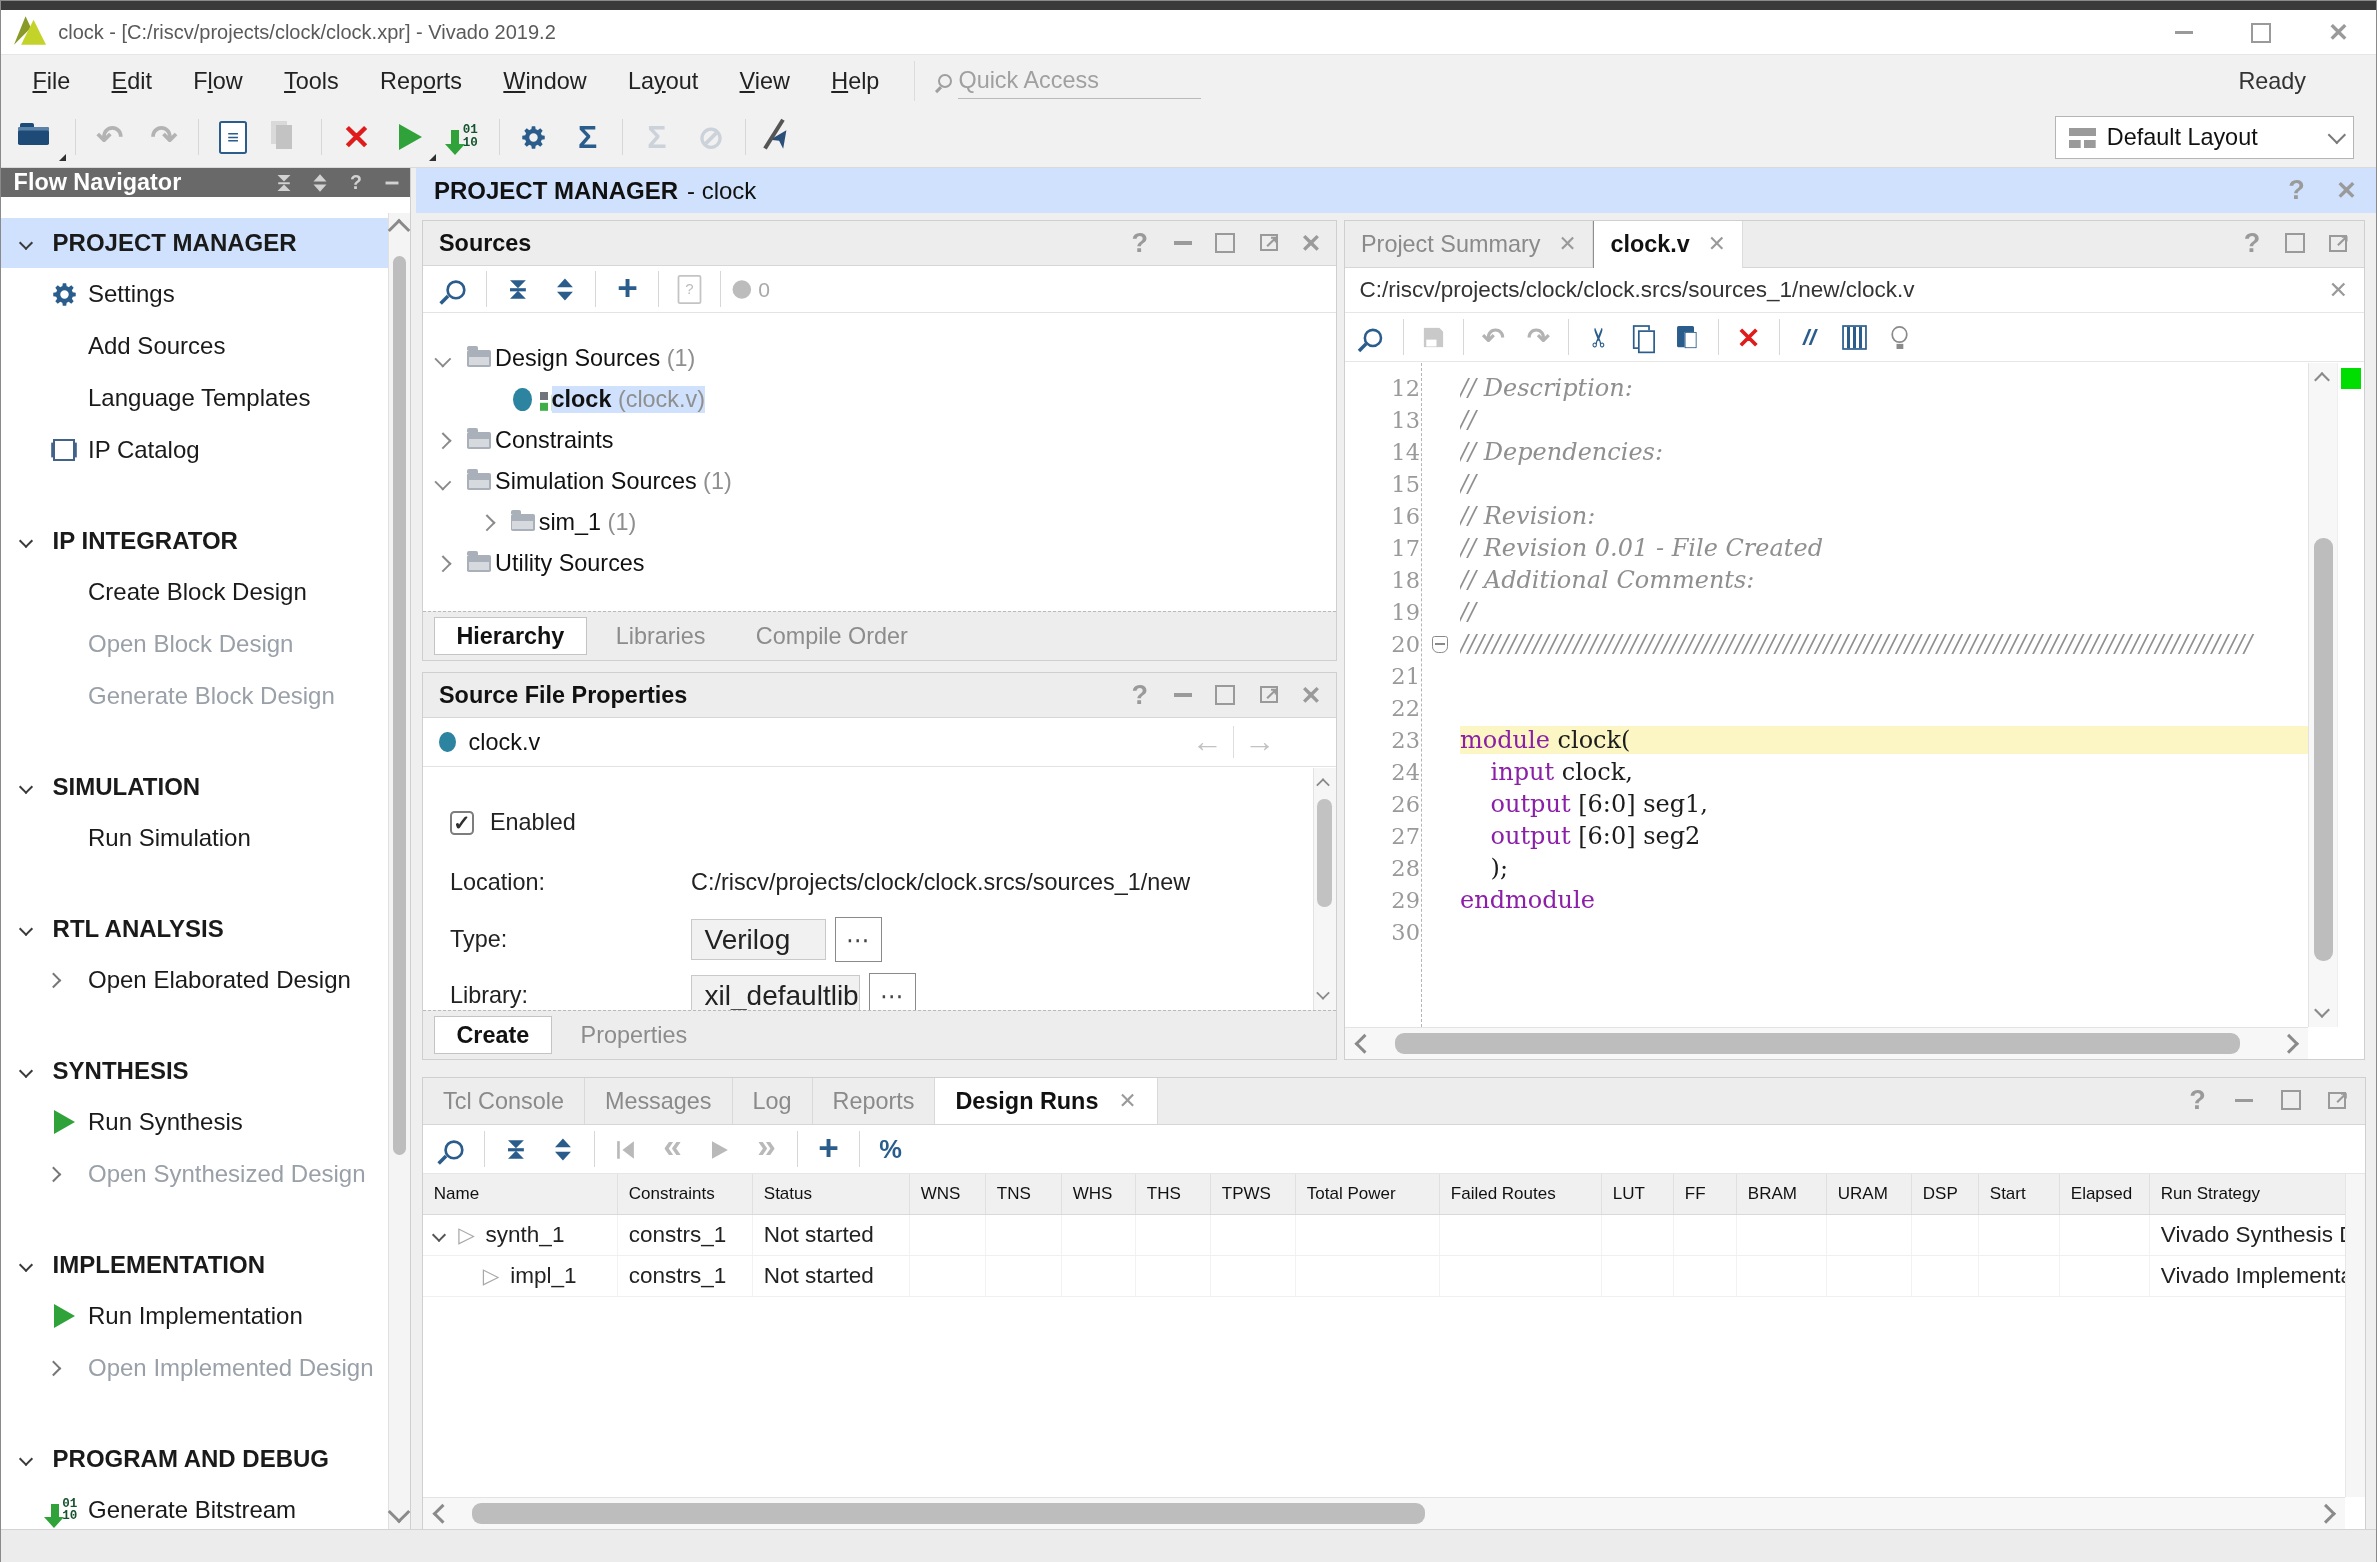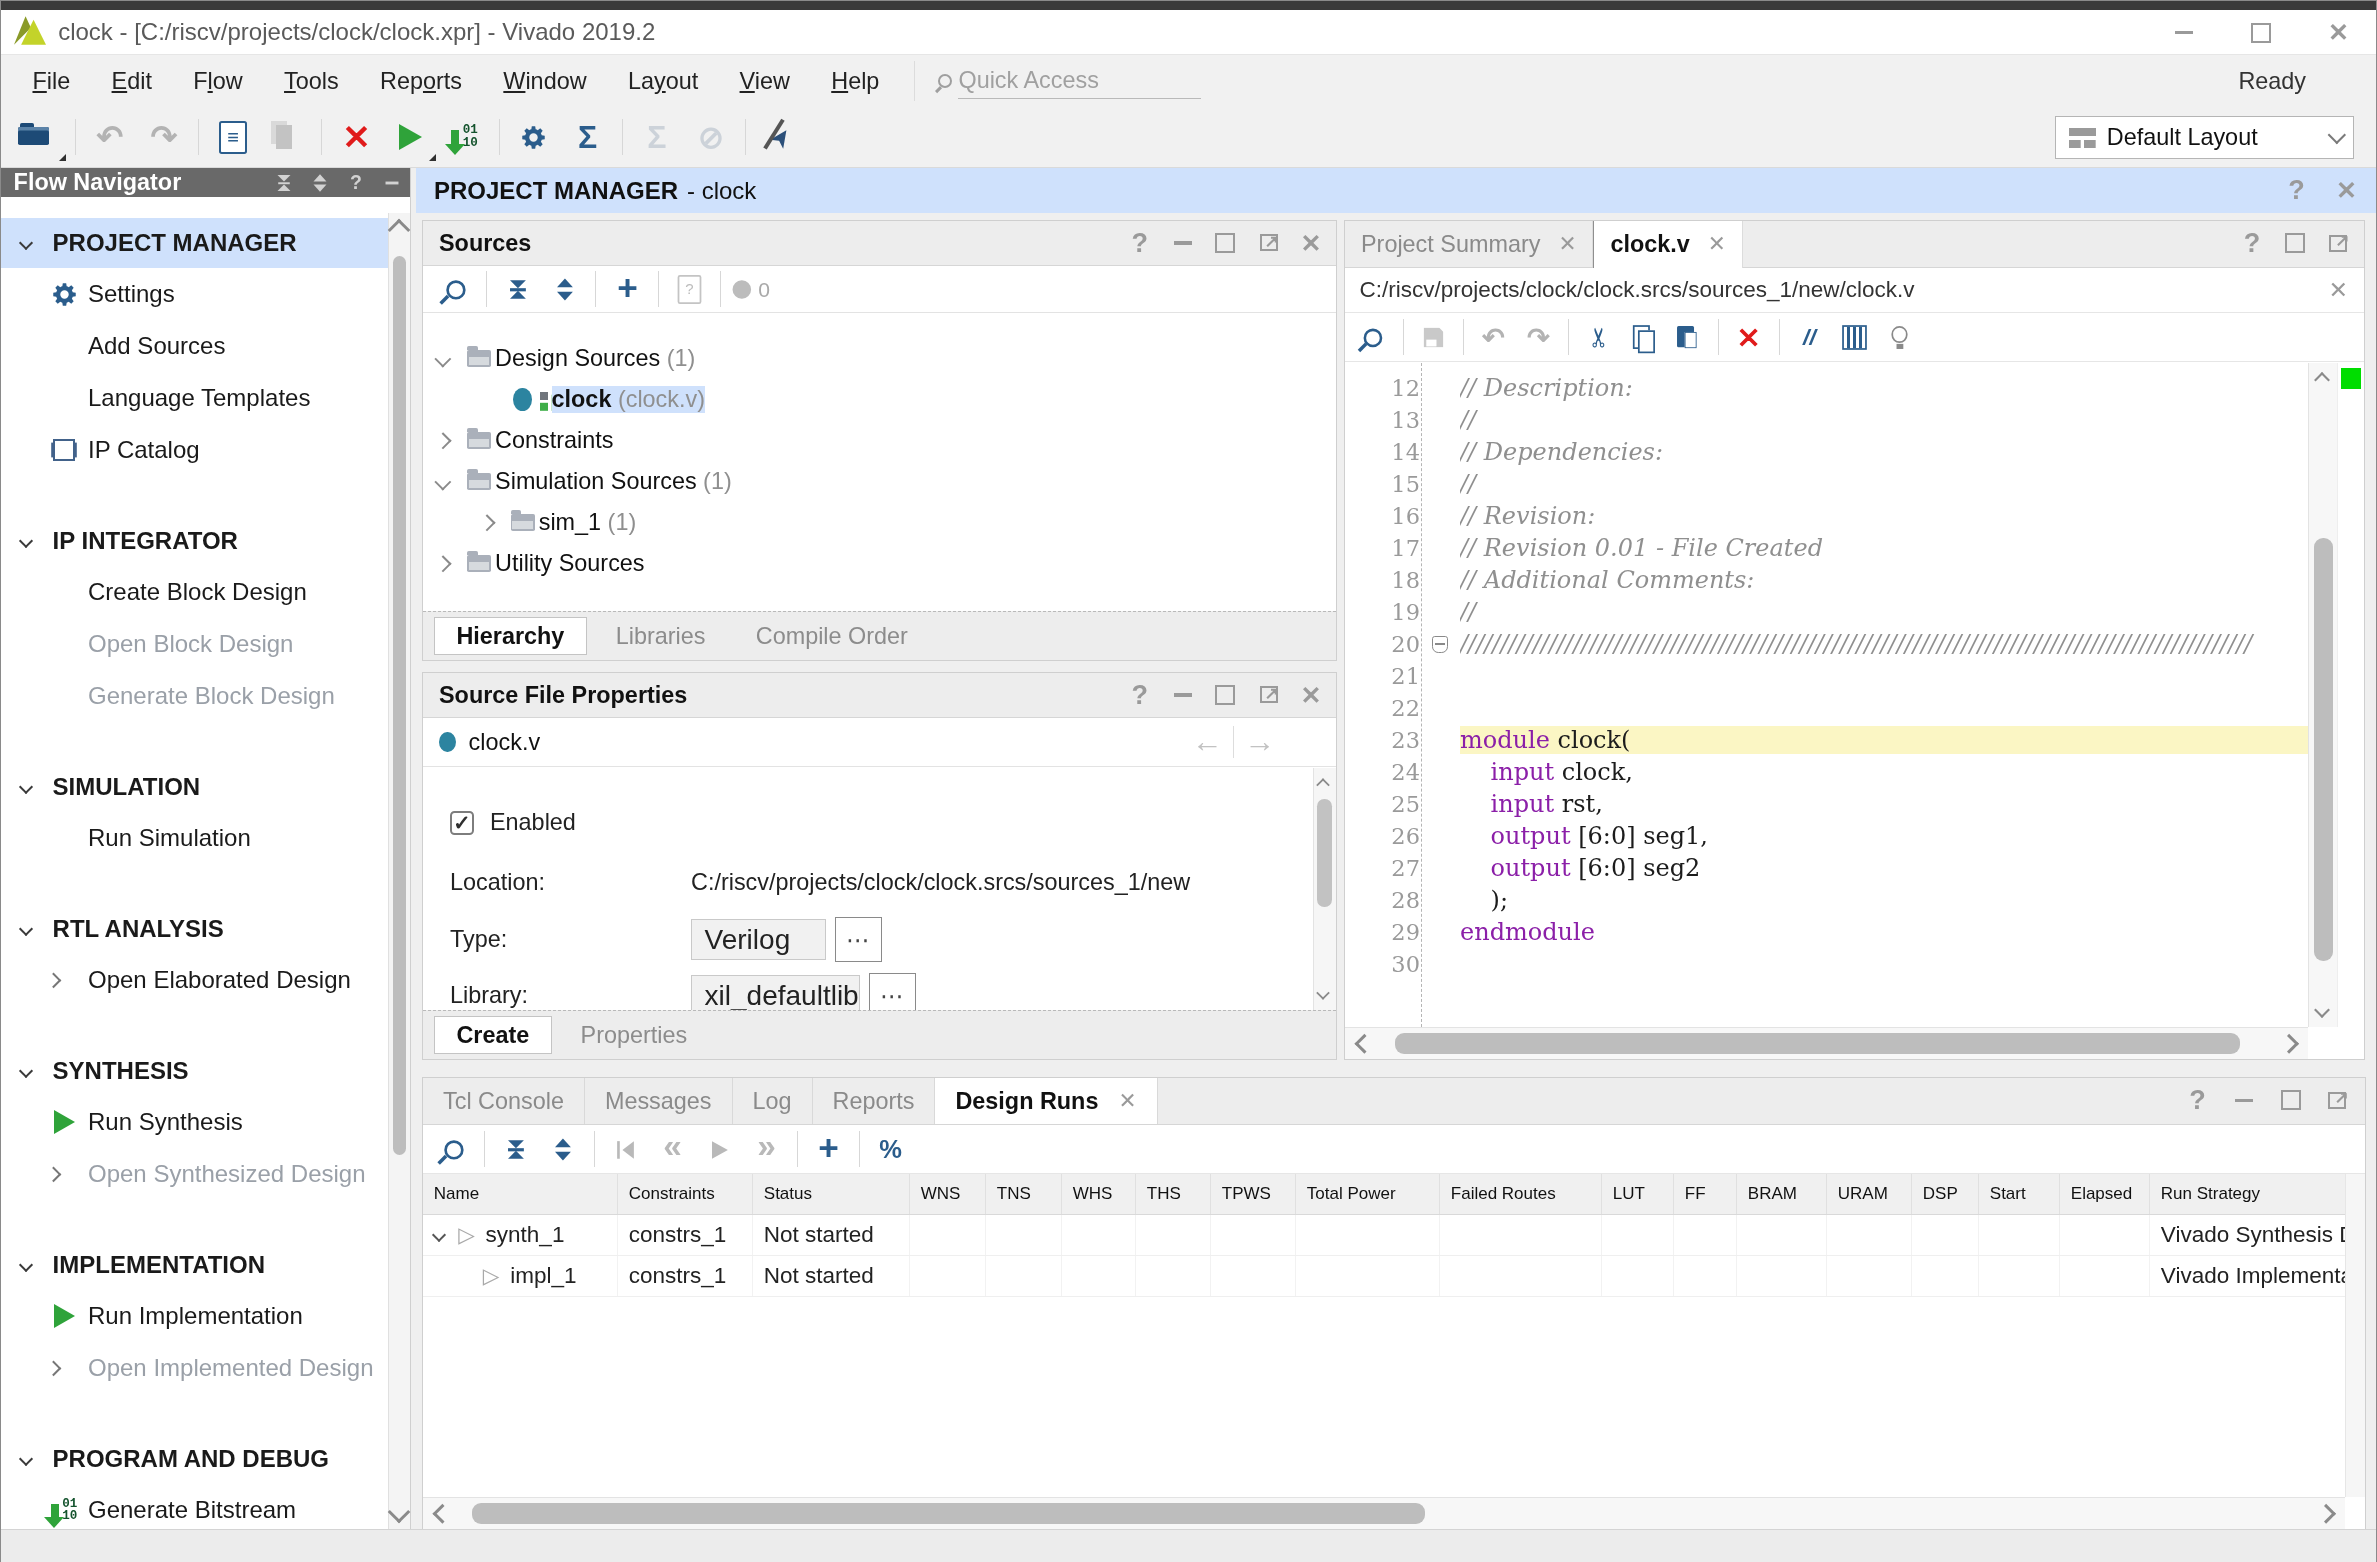--- a/index.html
+++ b/index.html
@@ -72,21 +72,21 @@
   .ic-bitstream .bs-a{width:8px;height:13.5px;background:#2fa33a;position:relative;margin-right:3.6px;}
   .ic-bitstream .bs-a::after{content:"";position:absolute;top:13.5px;left:-6.3px;border-top:11.7px solid #2fa33a;border-left:10px solid transparent;border-right:10px solid transparent;}
   .ic-bitstream .bs-t{font-family:Liberation Mono, monospace;font-weight:700;font-size:12.6px;line-height:12.6px;color:#14532d;}
   .caret{position:absolute;right:1.8px;bottom:0;border-left:7.2px solid transparent;border-bottom:7.2px solid #2f2f2f;}
   .ic-gear svg{display:block;}
 
   
   .top-strip{position:absolute;left:0;top:0;width:100%;height:9px;background:#3a3a3a;}
   .titlebar{position:absolute;left:0;top:9px;width:100%;height:45px;background:#fff;display:flex;align-items:center;border-bottom:0.9px solid #e6e6e6;}
   .logo{margin-left:12.6px;margin-right:12.6px;}
-  .wtitle{font-size:24px;color:#5a5a5a;}
+  .wtitle{font-size:20px;color:#5a5a5a;}
   .win-controls{position:absolute;right:21.6px;top:0;height:45px;display:flex;align-items:center;gap:45px;}
   .win-controls .ic{width:32px;height:32px;}
   .menubar{position:absolute;left:0;top:54px;width:100%;height:52px;background:#f1f1f1;display:flex;align-items:center;}
   .menu-item{font-size:23.4px;color:#222;padding:9px 20.7px;cursor:default;}
   .menu-item u{text-decoration:underline;}
   .qa-wrap{display:flex;align-items:center;margin-left:14.4px;border-left:0.9px solid #dcdcdc;padding-left:16px;height:40px;}
   .qa-ic{width:27px;height:27px;}
   .qa-ic::before{content:"";width:10.8px;height:10.8px;border:2.7px solid #9f9f9f;border-radius:50%;}
   .qa-ic::after{content:"";width:2.7px;height:7.2px;background:#9f9f9f;position:absolute;left:5.4px;bottom:1.8px;transform:rotate(45deg);}
   .qa-input{border:none;outline:none;background:transparent;border-bottom:1.8px solid #b9b9b9;width:243px;height:36px;font-size:23.4px;color:#444;font-family:"Liberation Sans",sans-serif;}
@@ -699,25 +699,20 @@
           <span class="ln">23</span>
           <span class="gut"></span>
           <span class="src hl"><span class="kw">module</span> clock(</span>
         </div>
         <div class="cl">
           <span class="ln">24</span>
           <span class="gut"></span>
           <span class="src">    <span class="kw">input</span> clock,</span>
         </div>
         <div class="cl">
-          <span class="ln">25</span>
-          <span class="gut"></span>
-          <span class="src">    <span class="kw">input</span> rst,</span>
-        </div>
-        <div class="cl">
           <span class="ln">26</span>
           <span class="gut"></span>
           <span class="src">    <span class="kw">output</span> [6:0] seg1,</span>
         </div>
         <div class="cl">
           <span class="ln">27</span>
           <span class="gut"></span>
           <span class="src">    <span class="kw">output</span> [6:0] seg2</span>
         </div>
         <div class="cl">

